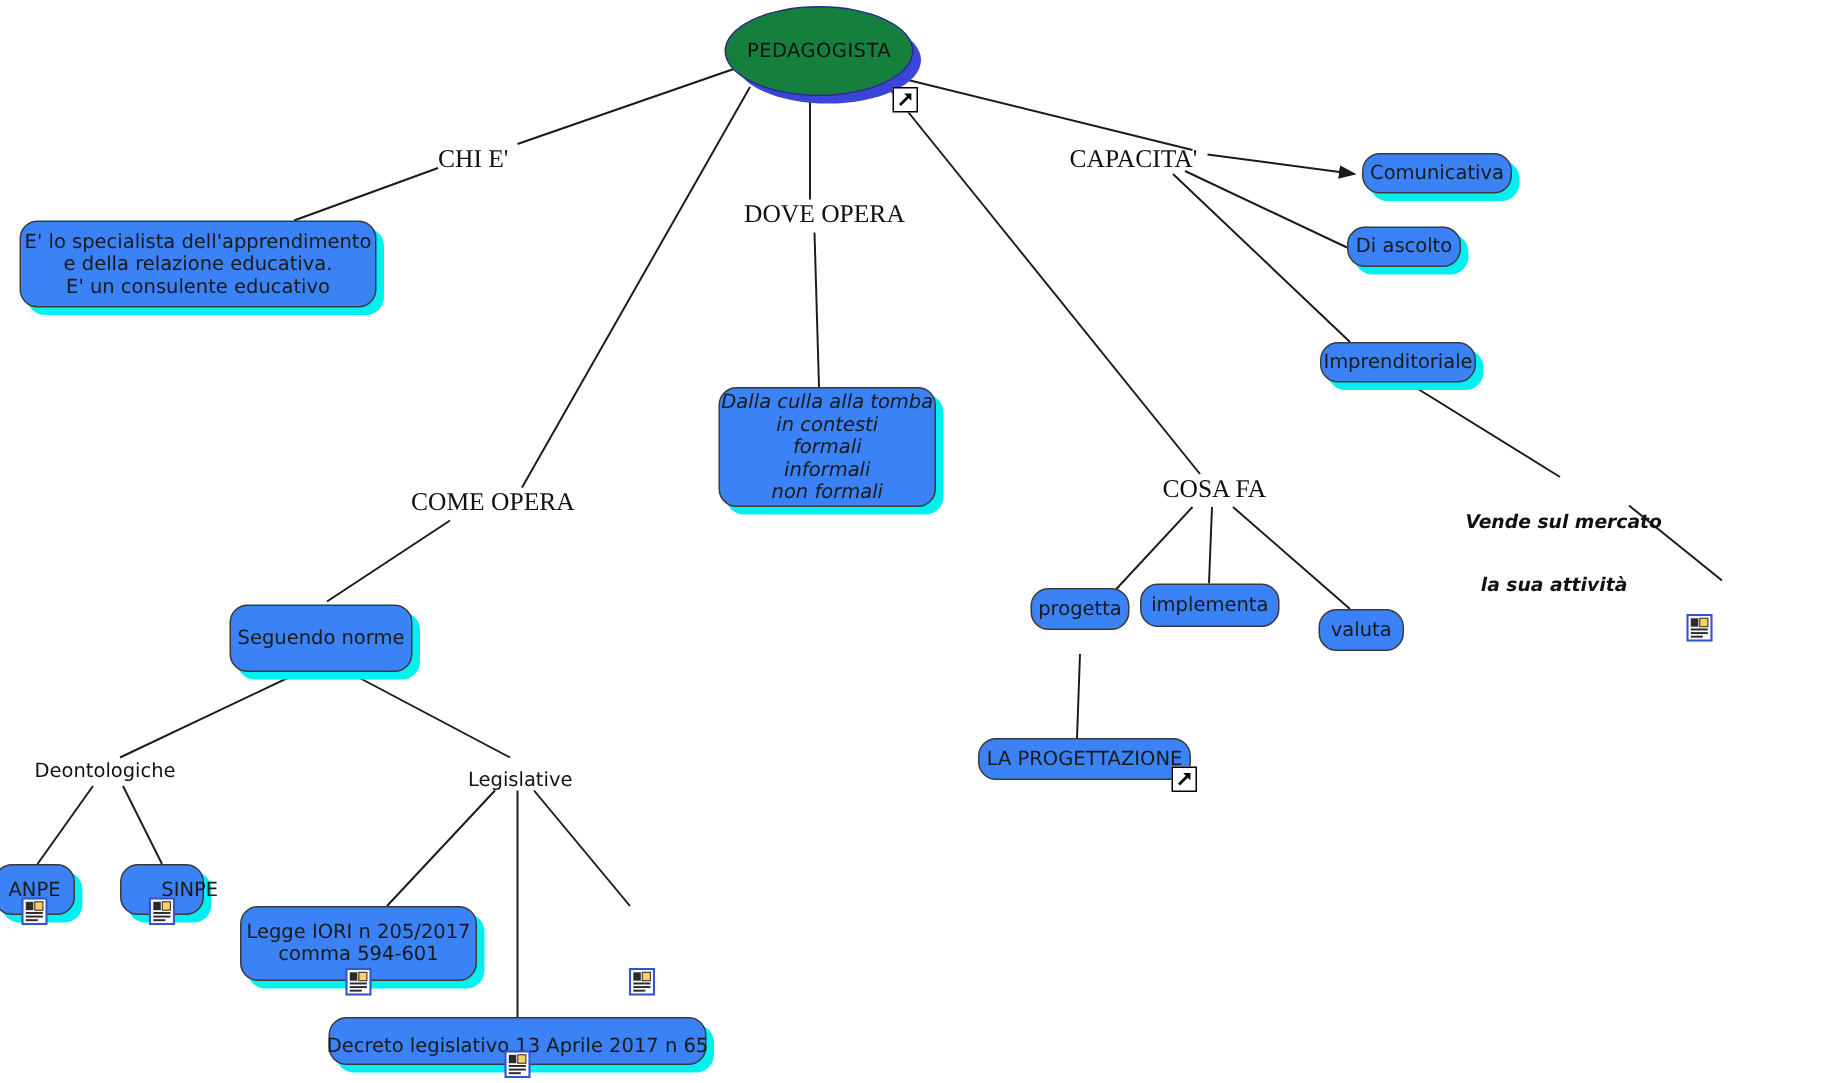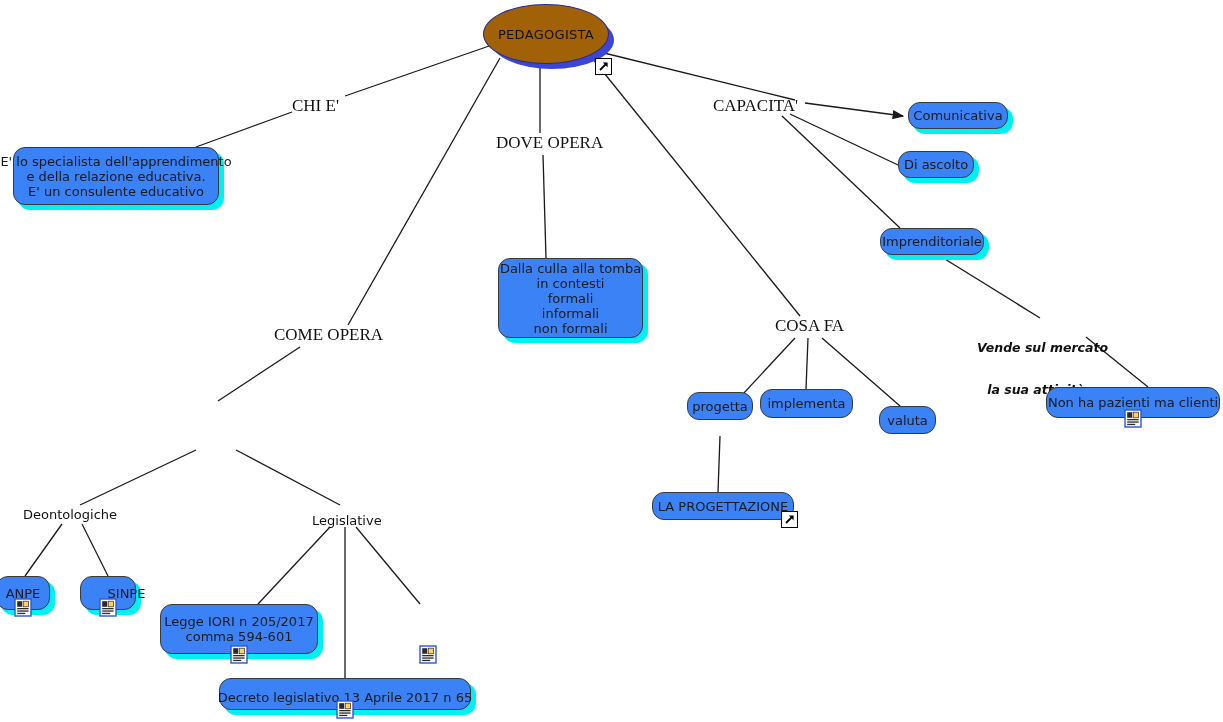--- a/index.html
+++ b/index.html
@@ -26,21 +26,21 @@
     justify-content:center;
     padding:4px 8px;
     white-space:pre;
   }
   .node.shadow{box-shadow:5px 5px 0 0 #00f0f0;}
   .node.noshadow{box-shadow:none;}
 
   
   .ellipse{
     position:absolute;
-    background:#a16207;
+    background:#15803d;
     border:1px solid #2a2a8a;
     border-radius:50%;
     display:flex;align-items:center;justify-content:center;
     color:#111;font-size:13px;letter-spacing:.3px;
     box-shadow:6px 6px 0 -1px #3b46d8;
   }
 
   
   .linklabel{
     position:absolute;
@@ -154,49 +154,46 @@
   <div class="linklabel" style="left:775px;top:316px;">COSA FA</div>
 
   <div class="plainlabel" style="left:23px;top:507px;">Deontologiche</div>
   <div class="plainlabel" style="left:312px;top:513px;">Legislative</div>
 
   <div class="boldital" style="left:977px;top:313px;width:118px;">
     <div>Vende sul mercato</div>
     <div>la sua attività</div>
   </div>
 
-  <div class="node shadow" style="left:13px;top:147px;width:206px;height:58px;">
+  <div class="node shadow" style="left:13px;top:147px;width:238px;height:58px;">
     <span>E' lo specialista dell'apprendimento
 e della relazione educativa.
 E' un consulente educativo</span>
   </div>
 
-  <div class="node shadow" style="left:498px;top:258px;width:145px;height:80px;">
+  <div class="node shadow" style="left:479px;top:258px;width:145px;height:80px;font-style:italic;">
     <span>Dalla culla alla tomba
 in contesti
 formali
 informali
 non formali</span>
   </div>
 
   <div class="node shadow" style="left:908px;top:102px;width:100px;height:27px;">
     <span>Comunicativa</span>
   </div>
 
   <div class="node shadow" style="left:898px;top:151px;width:76px;height:27px;">
     <span>Di ascolto</span>
   </div>
 
   <div class="node shadow" style="left:880px;top:228px;width:104px;height:27px;">
     <span>Imprenditoriale</span>
   </div>
 
-  <div class="node noshadow" style="left:1046px;top:387px;width:174px;height:31px;">
-    <span>Non ha pazienti ma clienti</span>
-  </div>
   <div class="doc-icon" style="left:1124px;top:409px;">
     <svg width="18" height="19" viewBox="0 0 18 19">
       <rect x="1" y="1" width="16" height="17" fill="#ffffff" stroke="#3355cc" stroke-width="1.4"></rect>
       <rect x="3.2" y="3.2" width="5" height="5.6" fill="#2b2b2b"></rect>
       <rect x="9.2" y="3.2" width="5.4" height="5.6" fill="#ffd060" stroke="#2b2b2b" stroke-width="0.7"></rect>
       <rect x="3.2" y="10" width="11.4" height="1.3" fill="#2b2b2b"></rect>
       <rect x="3.2" y="12.4" width="11.4" height="1.3" fill="#2b2b2b"></rect>
       <rect x="3.2" y="14.8" width="8" height="1.3" fill="#2b2b2b"></rect>
     </svg>
   </div>
@@ -216,20 +213,23 @@
   <div class="node noshadow" style="left:652px;top:492px;width:142px;height:28px;">
     <span>LA PROGETTAZIONE</span>
   </div>
   <div class="arrow-icon" style="left:781px;top:511px;">
     <svg width="11" height="11" viewBox="0 0 11 11">
       <path d="M2 9 L8.5 2.5" stroke="#000" stroke-width="1.8"></path>
       <polygon points="9.6,1.4 9.6,6.2 4.8,1.4" fill="#000"></polygon>
     </svg>
   </div>
 
+  <div class="node shadow" style="left:153px;top:403px;width:122px;height:45px;">
+    <span>Seguendo norme</span>
+  </div>
 
   <div class="node shadow" style="left:-4px;top:576px;width:54px;height:34px;">
     <span>ANPE</span>
   </div>
   <div class="doc-icon" style="left:14px;top:598px;">
     <svg width="18" height="19" viewBox="0 0 18 19">
       <rect x="1" y="1" width="16" height="17" fill="#ffffff" stroke="#3355cc" stroke-width="1.4"></rect>
       <rect x="3.2" y="3.2" width="5" height="5.6" fill="#2b2b2b"></rect>
       <rect x="9.2" y="3.2" width="5.4" height="5.6" fill="#ffd060" stroke="#2b2b2b" stroke-width="0.7"></rect>
       <rect x="3.2" y="10" width="11.4" height="1.3" fill="#2b2b2b"></rect>

